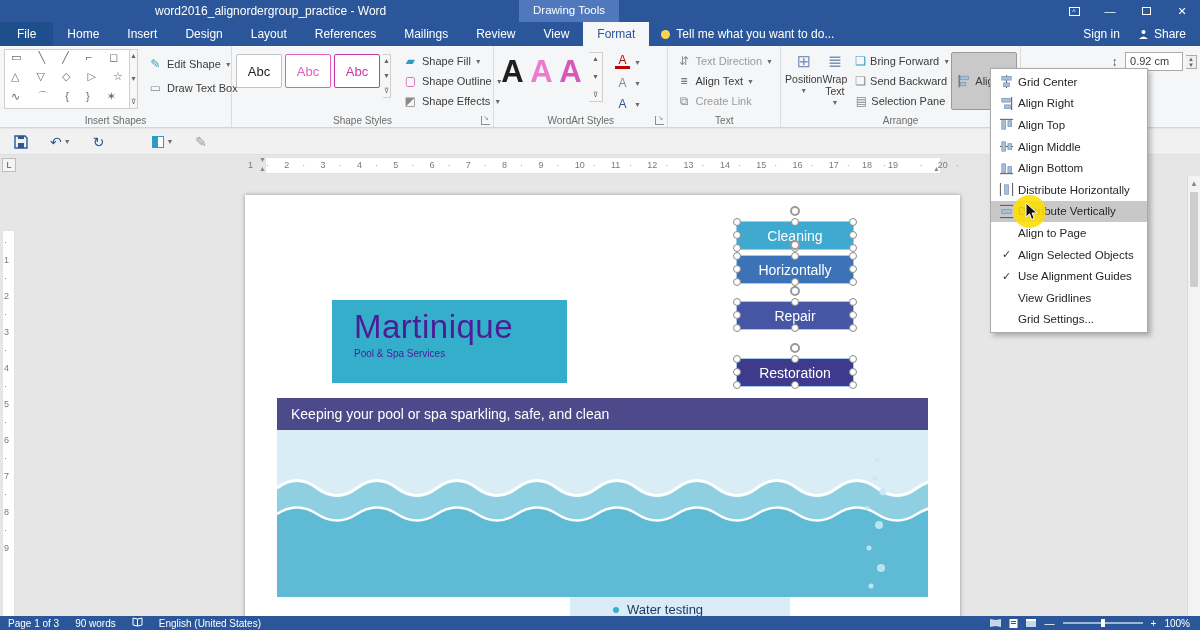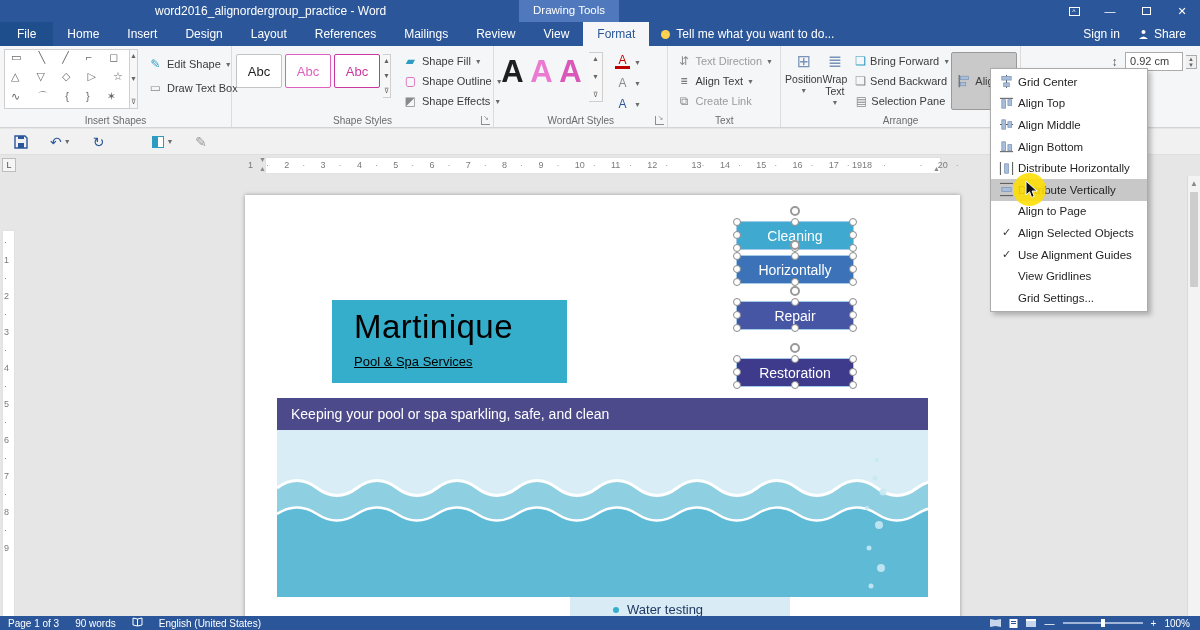--- a/index.html
+++ b/index.html
@@ -63,23 +63,23 @@
   .ruler-num { position:absolute; top:5px; font-size:9px; color:#7A7A7A; }
   .ruler-dot { position:absolute; top:5px; font-size:9px; color:#9A9A9A; }
   .indent-marker { position:absolute; font-size:7px; color:#8A8A8A; }
 
   
   .doc { position:absolute; top:176px; bottom:14px; left:0; right:0; background:#E6E6E6; overflow:hidden; }
   .v-ruler { position:absolute; left:0; top:0; width:17px; bottom:0; background:#E6E6E6; }
   .v-ruler-white { position:absolute; left:2px; width:13px; top:54px; height:600px; background:#fff; border:1px solid #E2E2E2; }
   .v-num { position:absolute; left:4px; font-size:9px; color:#7A7A7A; }
   .page { position:absolute; left:245px; top:19px; width:715px; height:600px; background:#fff; box-shadow:0 0 4px rgba(0,0,0,.35); }
-  .brand { position:absolute; left:87px; top:105px; width:235px; height:83px; background:#35AECB; color:#000000; padding:8px 0 0 22px; }
+  .brand { position:absolute; left:87px; top:105px; width:235px; height:83px; background:#35AECB; color:#4c1d95; padding:8px 0 0 22px; }
   .brand-title { font-size:33px; font-weight:400; letter-spacing:.5px; }
-  .brand-sub { font-size:13px; margin-top:8px;text-decoration:underline; }
+  .brand-sub { font-size:10px; margin-top:2px; }
   .banner { position:absolute; left:32px; top:203px; width:651px; height:32px; background:#4D4A8C; color:#fff; font-size:14px; display:flex; align-items:center; padding-left:14px; }
   .water { position:absolute; left:32px; top:235px; width:651px; height:167px; overflow:hidden; }
   .light-col { position:absolute; left:325px; top:402px; width:220px; height:42px; background:#D9ECF5; }
   .bullet-line { position:absolute; left:368px; top:407px; display:flex; align-items:center; gap:8px; font-size:13px; color:#1F3864; }
   .bullet-dot { width:6px; height:6px; border-radius:50%; background:#35AECB; display:inline-block; }
   .shape-btn { position:absolute; left:492px; width:116px; height:27px; color:#fff; display:flex; align-items:center; justify-content:center; font-size:14px; box-shadow:0 0 0 1px #A3CBE8; }
   .handle { position:absolute; width:8px; height:8px; border-radius:50%; background:#fff; border:1px solid #8A8A8A; z-index:5; }
   .rotate-handle { position:absolute; width:10px; height:10px; border-radius:50%; border:2px solid #9A9A9A; background:#fff; z-index:5; }
 
   .v-scroll { position:absolute; right:0; top:0; width:13px; bottom:0; background:#F3F3F3; border-left:1px solid #DADADA; }
@@ -367,33 +367,33 @@
       <span class="ruler-num" style="left: 502.1px;">8</span>
       <span class="ruler-dot" style="left: 520.1px;">·</span>
       <span class="ruler-num" style="left: 538.4px;">9</span>
       <span class="ruler-dot" style="left: 556.4px;">·</span>
       <span class="ruler-num" style="left: 574.7px;">10</span>
       <span class="ruler-dot" style="left: 592.7px;">·</span>
       <span class="ruler-num" style="left: 611px;">11</span>
       <span class="ruler-dot" style="left: 629px;">·</span>
       <span class="ruler-num" style="left: 647.3px;">12</span>
       <span class="ruler-dot" style="left: 665.3px;">·</span>
-      <span class="ruler-num" style="left: 683.6px; margin-left: 8px;">13</span>
+      <span class="ruler-num" style="left: 683.6px;">13</span>
       <span class="ruler-dot" style="left: 701.6px;">·</span>
       <span class="ruler-num" style="left: 719.9px;">14</span>
       <span class="ruler-dot" style="left: 737.9px;">·</span>
       <span class="ruler-num" style="left: 756.2px;">15</span>
       <span class="ruler-dot" style="left: 774.2px;">·</span>
       <span class="ruler-num" style="left: 792.5px;">16</span>
       <span class="ruler-dot" style="left: 810.5px;">·</span>
       <span class="ruler-num" style="left: 828.8px;">17</span>
       <span class="ruler-dot" style="left: 846.8px;">·</span>
       <span class="ruler-num" style="left: 862px;">18</span>
       <span class="ruler-dot" style="left: 883.1px;">·</span>
-      <span class="ruler-num" style="left: 852px; text-align: center;">19</span>
+      <span class="ruler-num" style="left: 888px; text-align: center;">19</span>
       <span class="ruler-dot" style="left: 919.4px;">·</span>
       <span class="ruler-num" style="left: 937.7px;">20</span>
       <span class="ruler-dot" style="left: 955.7px;">·</span>
     </div>
 
   <div class="doc">
     <div class="v-ruler">
       <div class="v-ruler-white"></div>
     <span class="v-num" style="top: 79px;">1</span>
         <span class="v-num" style="top: 61px;">·</span>
@@ -501,20 +501,30 @@
             <line x1="8" y1="1" x2="8" y2="15"></line>
             <rect x="3" y="2.5" width="10" height="4"></rect>
             <rect x="5" y="9.5" width="6" height="4"></rect>
           </svg>
         </span>
         <span class="mi-label">Grid Center</span>
       </div>
       <div class="menu-item">
         <span class="mi-icon">
           <svg class="mi-svg" width="15" height="15" viewBox="0 0 16 16">
+            <line x1="13.5" y1="1" x2="13.5" y2="15"></line>
+            <rect x="3" y="2.5" width="9" height="4"></rect>
+            <rect x="6" y="9.5" width="6" height="4"></rect>
+          </svg>
+        </span>
+        <span class="mi-label">Align Right</span>
+      </div>
+      <div class="menu-item">
+        <span class="mi-icon">
+          <svg class="mi-svg" width="15" height="15" viewBox="0 0 16 16">
             <line x1="1" y1="2.5" x2="15" y2="2.5"></line>
             <rect x="3" y="4" width="4" height="9"></rect>
             <rect x="9.5" y="4" width="4" height="6"></rect>
           </svg>
         </span>
         <span class="mi-label">Align Top</span>
       </div>
       <div class="menu-item">
         <span class="mi-icon">
           <svg class="mi-svg" width="15" height="15" viewBox="0 0 16 16">

